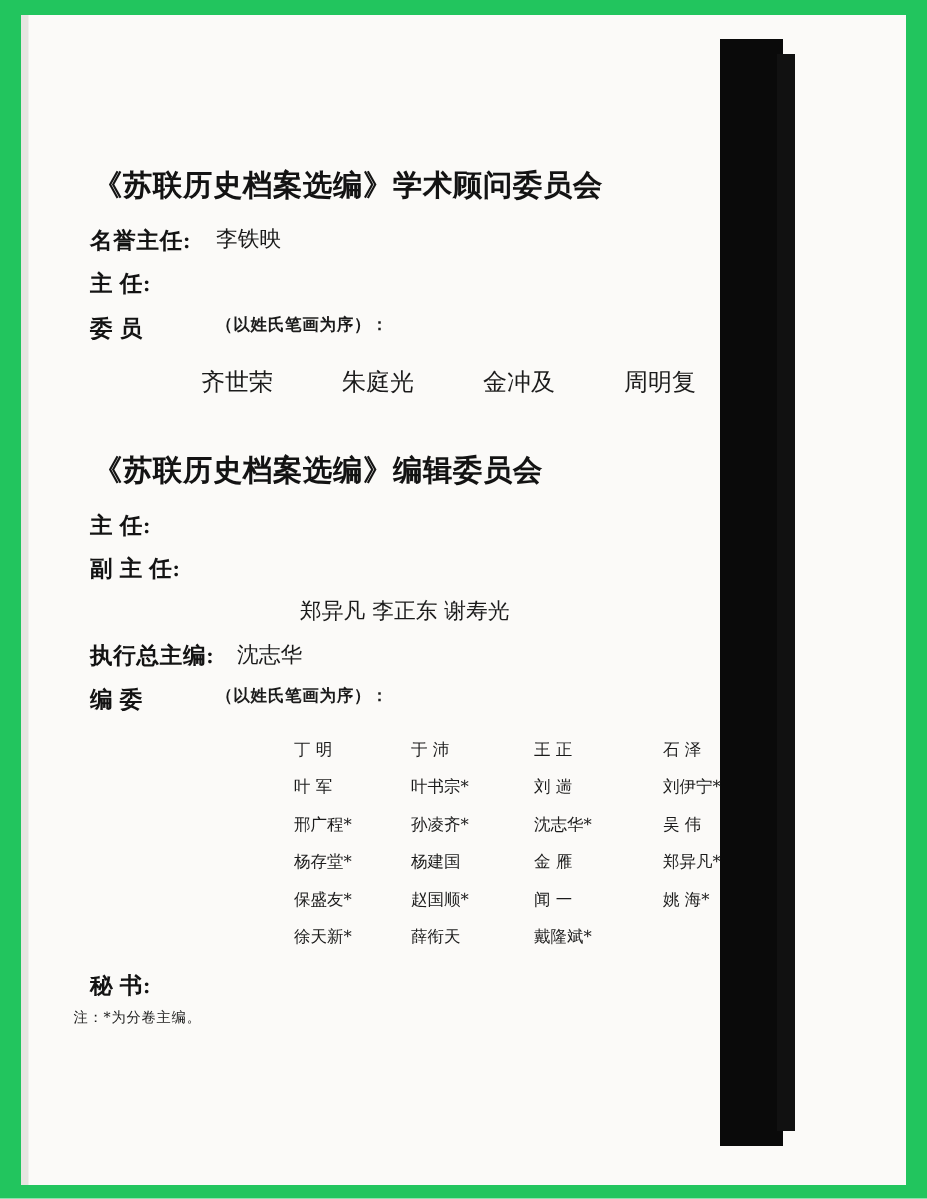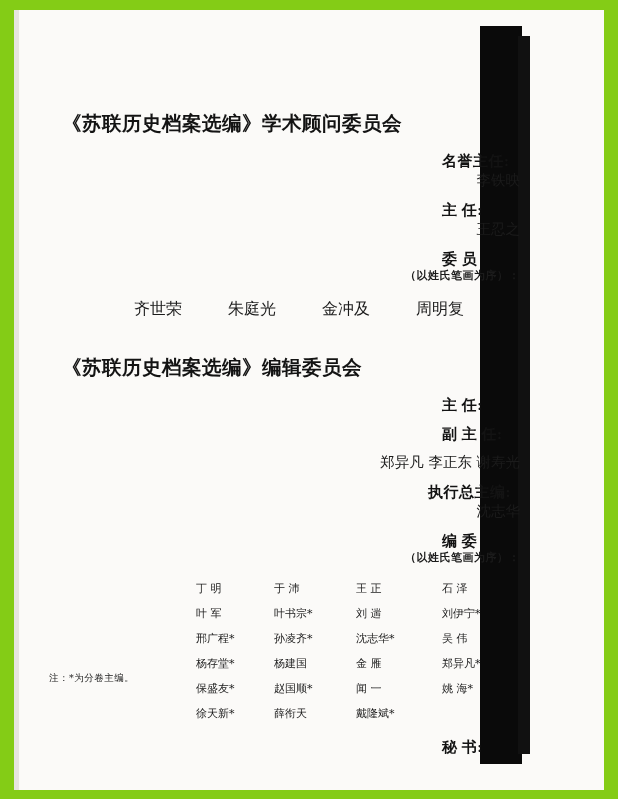--- a/index.html
+++ b/index.html
@@ -10,21 +10,21 @@
   body {
     width: 618px;
     height: 799px;
     overflow: hidden;
     font-family: "Liberation Serif", serif;
   }
   .page {
     position: relative;
     width: 618px;
     height: 799px;
-    background: #84cc16;
+    background: #22c55e;
   }
   
   .sheet {
     position: absolute;
     left: 14px;
     top: 10px;
     width: 590px;
     height: 780px;
     background: #fbfaf8;
   }
@@ -67,25 +67,24 @@
     letter-spacing: 0.5px;
     margin: 0 0 14px 2px;
     white-space: nowrap;
   }
   h1.doc-title.second {
     margin-top: 34px;
   }
 
   .row {
     display: flex;
-    align-items: flex-end;
+    align-items: flex-start;
     margin-bottom: 9px;
     font-size: 14.5px;
     line-height: 1.35;
-    flex-direction: column;
   }
   .label {
     flex: 0 0 auto;
     font-weight: bold;
     font-size: 15px;
     white-space: nowrap;
     letter-spacing: 0.5px;
   }
   .label.w4 { width: 78px; }
   .value {
@@ -151,21 +150,20 @@
 
     <h1 class="doc-title">《苏联历史档案选编》学术顾问委员会</h1>
 
     <div class="row">
       <span class="label w4">名誉主任:</span>
       <span class="value">李铁映</span>
     </div>
 
     <div class="row">
       <span class="label w4">主      任:</span>
-      <span class="value">王忍之</span>
     </div>
 
     <div class="row">
       <span class="label w4">委      员</span>
       <span class="value note-inline">（以姓氏笔画为序）：</span>
     </div>
 
     <div class="gap-small"></div>
 
     <div class="names indent-1">

